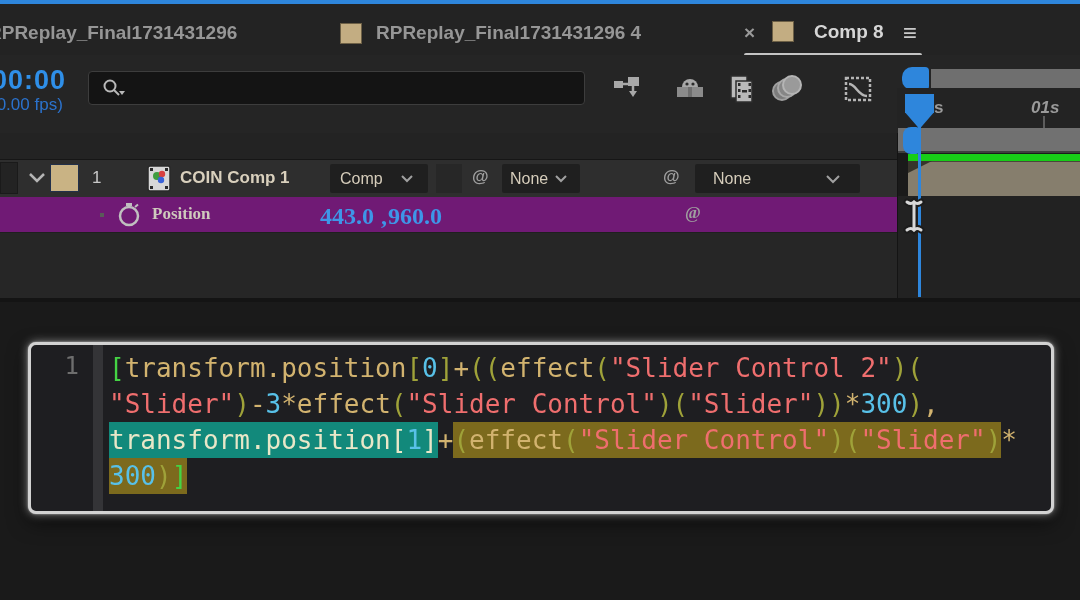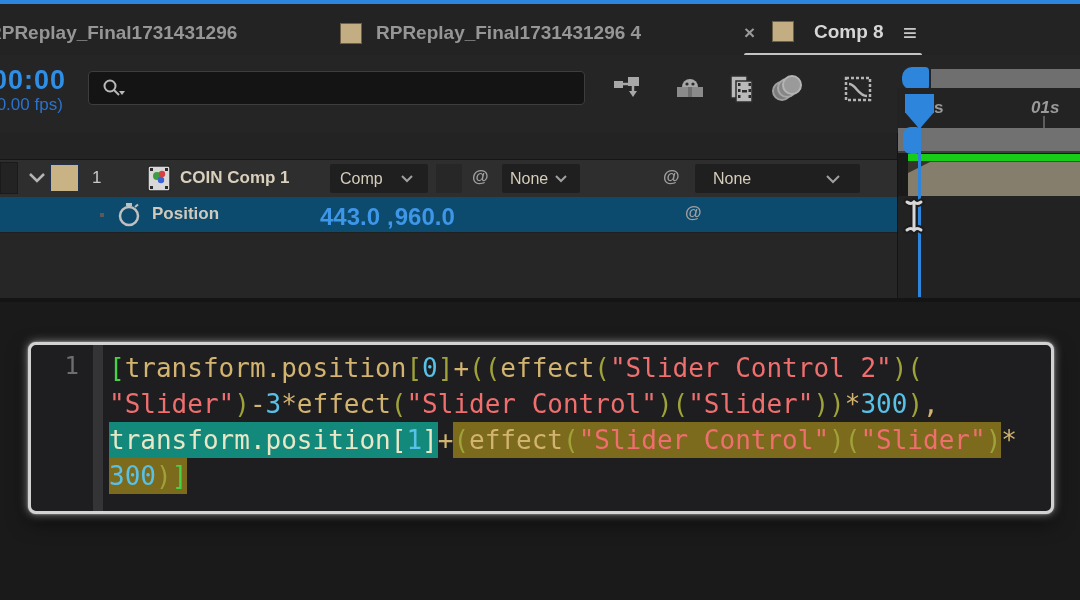--- a/index.html
+++ b/index.html
@@ -82,21 +82,21 @@
   .pickwhip { font-size:17px; color:#9f9f9f; font-weight:700; }
   #pw-matte { left:472px; top:7px; }
   #dd-matte { left:502px; width:78px; padding-left:8px; }
   #dd-matte .ddlabel { width:42px; overflow:hidden; white-space:nowrap; }
   #pw-parent { left:663px; top:7px; }
   #dd-parent { left:695px; width:165px; padding-left:18px; }
   #dd-parent .ddlabel { width:110px; overflow:hidden; white-space:nowrap; }
   .ddchev { margin-left:2px; }
 
   
-  #pos-row { left:0; top:197px; width:897px; height:36px; background:#0c4a6e; border-bottom:1px solid #1f1f1f; }
+  #pos-row { left:0; top:197px; width:897px; height:36px; background:#701a75; border-bottom:1px solid #1f1f1f;font-family:Liberation Serif, serif; }
   #pos-dot { left:100px; top:16px; width:4px; height:4px; background:#5a5a5a; }
   #stopwatch { left:116px; top:4px; }
   #pos-label { left:152px; top:7px; font-size:17px; font-weight:700; color:#cfcabd; }
   #pos-values { left:320px; top:6px; font-size:24px; font-weight:700; color:#3e96e8; }
   #pos-values .comma { margin:0 1px 0 7px; }
   #pw-pos { left:685px; top:6px; }
   #rows-empty { left:0; top:233px; width:897px; height:65px; background:#262626; }
   #timeline-bottom { left:0; top:298px; width:1080px; height:4px; background:#141414; }
 
   

